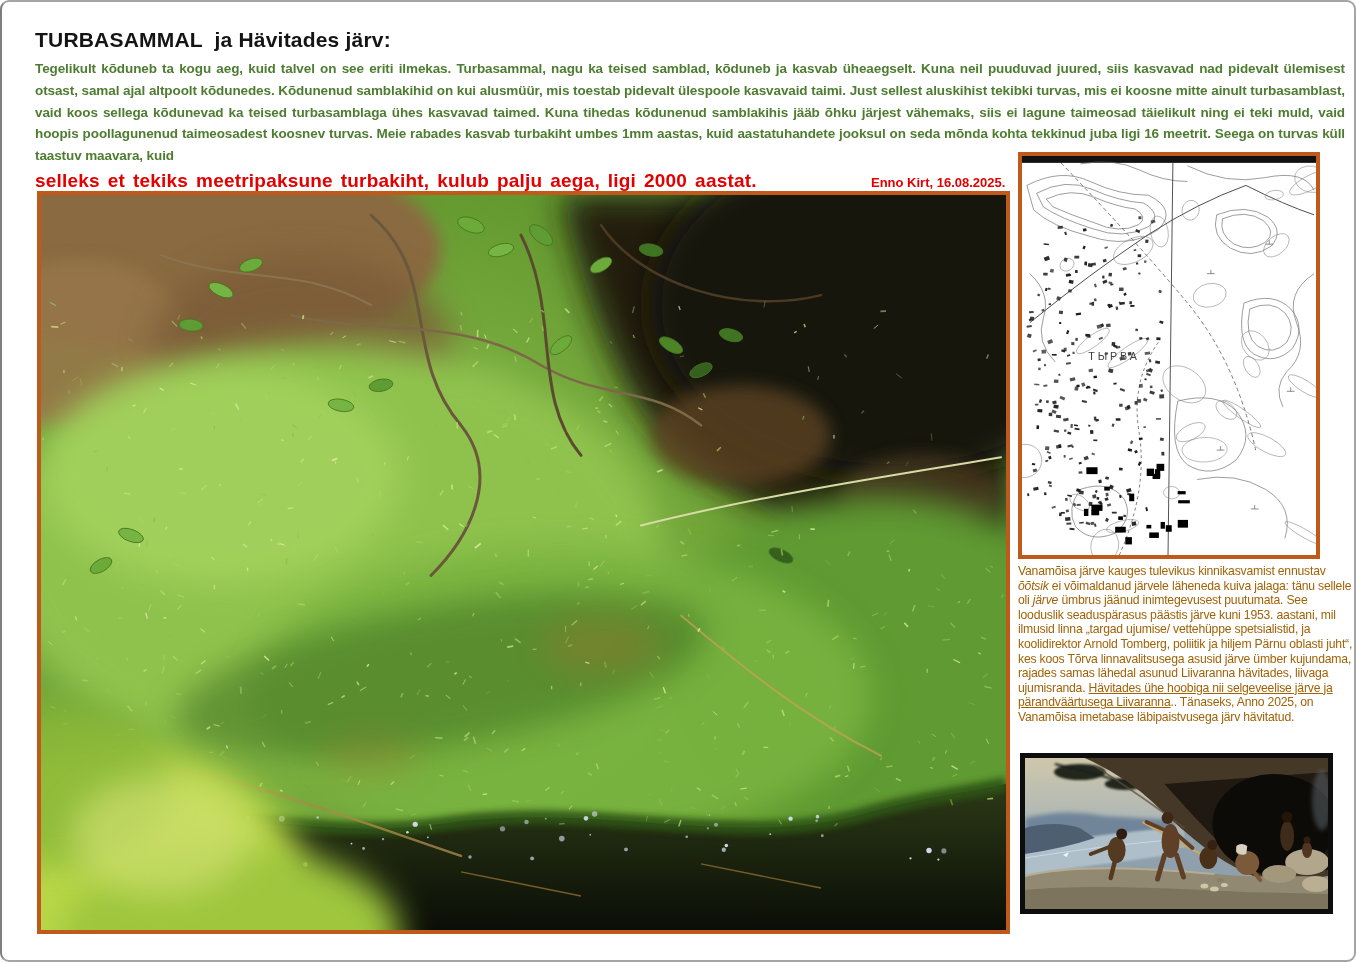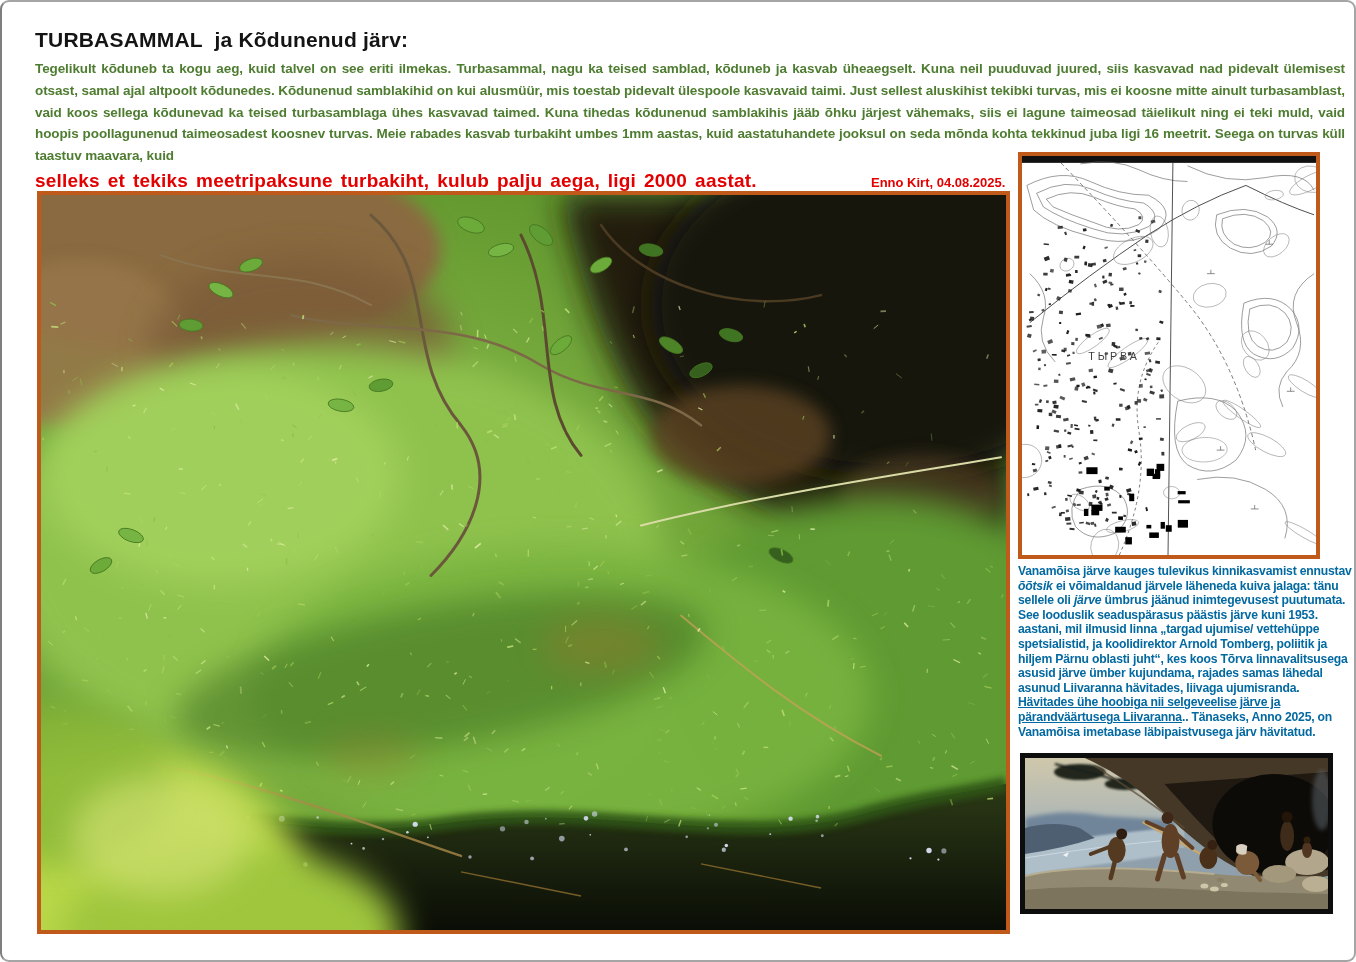--- a/index.html
+++ b/index.html
@@ -28,44 +28,44 @@
   .photo{
     position:absolute;left:35px;top:189px;width:973px;height:743px;
     box-sizing:border-box;border:4px solid #c05a1a;background:#4c7f26;
   }
   .map{
     position:absolute;left:1016px;top:150px;width:302px;height:407px;
     box-sizing:border-box;border:4px solid #c05a1a;background:#8b5cf6;
   }
   .note{
     position:absolute;left:1016px;top:562px;width:336px;
-    font-size:12.2px;font-weight:bold;color:#0369a1;
+    font-size:12.2px;font-weight:normal;color:#a16207;
     line-height:14.6px;letter-spacing:-0.2px;
   }
   .note .it{font-style:italic;}
   .note .ul{text-decoration:underline;}
   .painting{
     position:absolute;left:1018px;top:751px;width:313px;height:161px;
     box-sizing:border-box;border:5px solid #0d0d0d;background:#8fa0ac;
   }
   .fill-svg{display:block;width:100%;height:100%;}
   .map-label{font-family:"Liberation Sans",sans-serif;font-size:11px;letter-spacing:3px;fill:#3f3f3f;}
 </style>
 </head>
 <body>
 
 <div class="page">
 
-  <div class="title">TURBASAMMAL  ja Kõdunenud järv:</div>
+  <div class="title">TURBASAMMAL  ja Hävitades järv:</div>
 
   <div class="intro">Tegelikult kõduneb ta kogu aeg, kuid talvel on see eriti ilmekas. Turbasammal, nagu ka teised samblad, kõduneb ja kasvab üheaegselt. Kuna neil puuduvad juured, siis kasvavad nad pidevalt ülemisest otsast, samal ajal altpoolt kõdunedes. Kõdunenud samblakihid on kui alusmüür, mis toestab pidevalt ülespoole kasvavaid taimi. Just sellest aluskihist tekibki turvas, mis ei koosne mitte ainult turbasamblast, vaid koos sellega kõdunevad ka teised turbasamblaga ühes kasvavad taimed. Kuna tihedas kõdunenud samblakihis jääb õhku järjest vähemaks, siis ei lagune taimeosad täielikult ning ei teki muld, vaid hoopis poollagunenud taimeosadest koosnev turvas. Meie rabades kasvab turbakiht umbes 1mm aastas, kuid aastatuhandete jooksul on seda mõnda kohta tekkinud juba ligi 16 meetrit. Seega on turvas küll taastuv maavara, kuid</div>
 
   <div class="highlight">selleks et tekiks meetripaksune turbakiht, kulub palju aega, ligi 2000 aastat.</div>
 
-  <div class="attribution">Enno Kirt, 04.08.2025.</div>
+  <div class="attribution">Enno Kirt, 16.08.2025.</div>
 
   <div class="photo">
     <svg class="fill-svg" viewBox="0 0 965 734" preserveAspectRatio="none">
       <defs>
         <radialGradient id="gMoss" cx="0.32" cy="0.5" r="0.95">
           <stop offset="0" stop-color="#93c253"></stop>
           <stop offset="0.55" stop-color="#63992f"></stop>
           <stop offset="1" stop-color="#4c7f26"></stop>
         </radialGradient>
         <linearGradient id="gWater" x1="0" y1="0" x2="0" y2="1">

